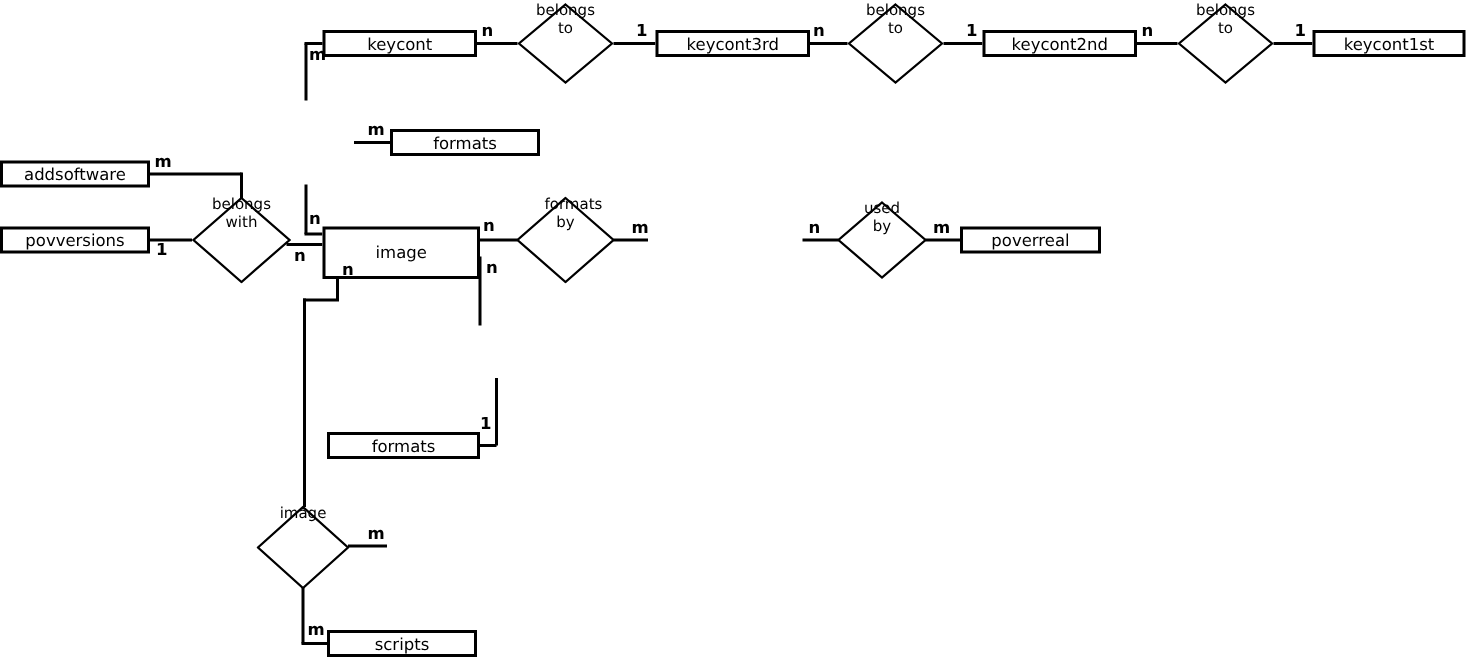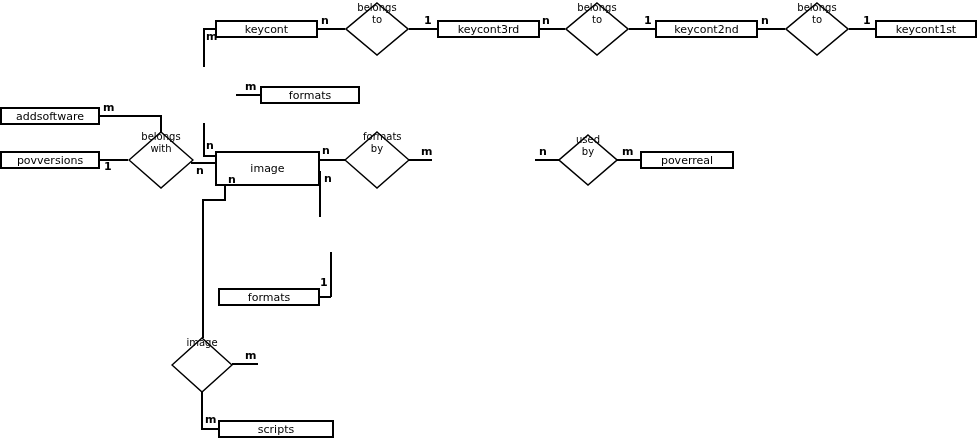--- a/index.html
+++ b/index.html
@@ -145,21 +145,21 @@
   <div class="entity" style="left:215px;top:20px;width:103px;height:18px">keycont</div>
   <div class="entity" style="left:437px;top:20px;width:103px;height:18px">keycont3rd</div>
   <div class="entity" style="left:655px;top:20px;width:103px;height:18px">keycont2nd</div>
   <div class="entity" style="left:875px;top:20px;width:102px;height:18px">keycont1st</div>
   <div class="entity" style="left:260px;top:86px;width:100px;height:18px">formats</div>
   <div class="entity" style="left:0px;top:107px;width:100px;height:18px">addsoftware</div>
   <div class="entity" style="left:0px;top:151px;width:100px;height:18px">povversions</div>
   <div class="entity" style="left:215px;top:151px;width:105px;height:35px">image</div>
   <div class="entity" style="left:640px;top:151px;width:94px;height:18px">poverreal</div>
   <div class="entity" style="left:218px;top:288px;width:102px;height:18px">formats</div>
-  <div class="entity" style="left:218px;top:420px;width:116px;height:18px">scripts</div>
+  <div class="entity" style="left:218px;top:420px;width:100px;height:18px">scripts</div>
 
   <span class="card" style="left:206px;top:31px">m</span>
   <span class="card" style="left:321px;top:15px">n</span>
   <span class="card" style="left:424px;top:15px">1</span>
   <span class="card" style="left:542px;top:15px">n</span>
   <span class="card" style="left:644px;top:15px">1</span>
   <span class="card" style="left:761px;top:15px">n</span>
   <span class="card" style="left:863px;top:15px">1</span>
   <span class="card" style="left:245px;top:81px">m</span>
   <span class="card" style="left:103px;top:102px">m</span>

